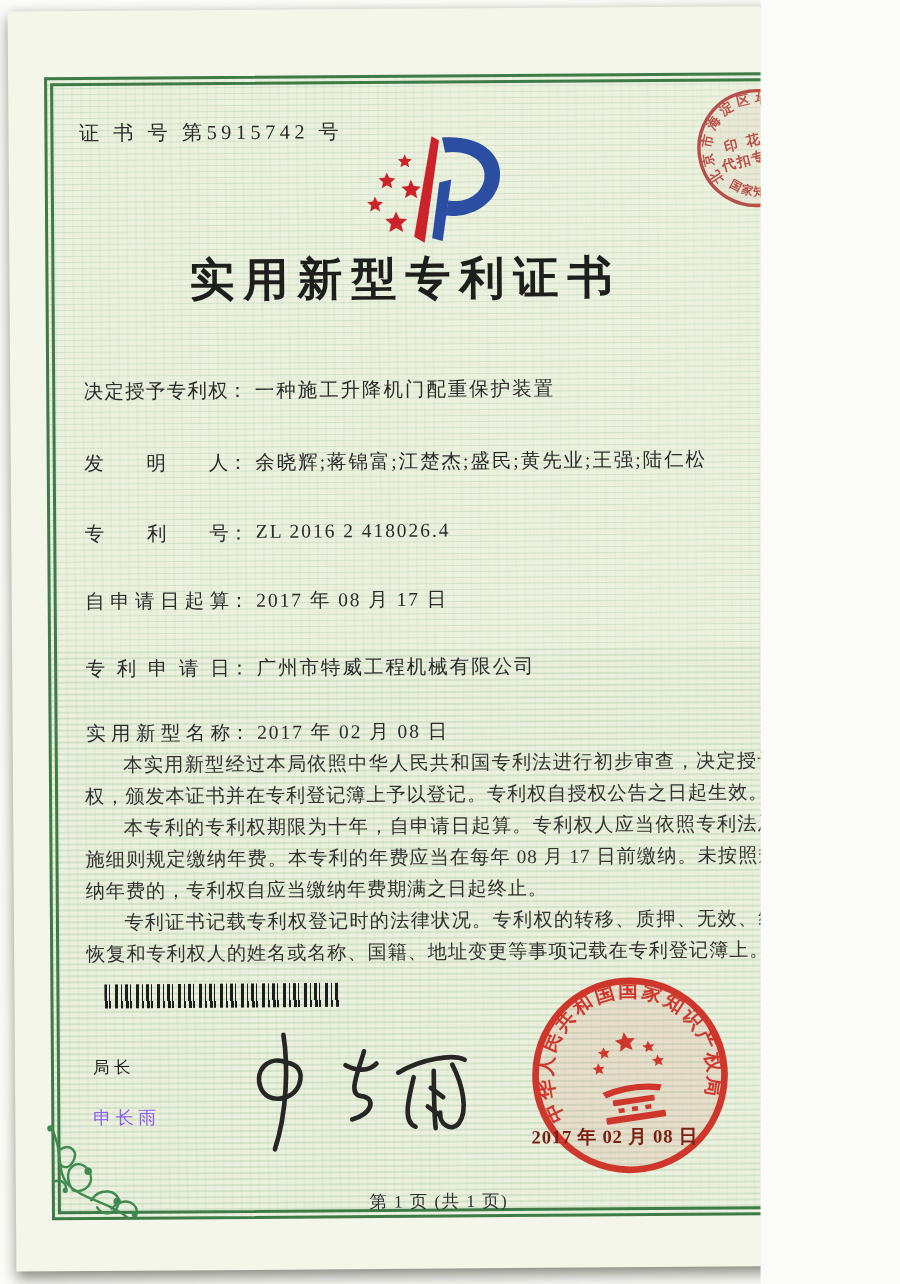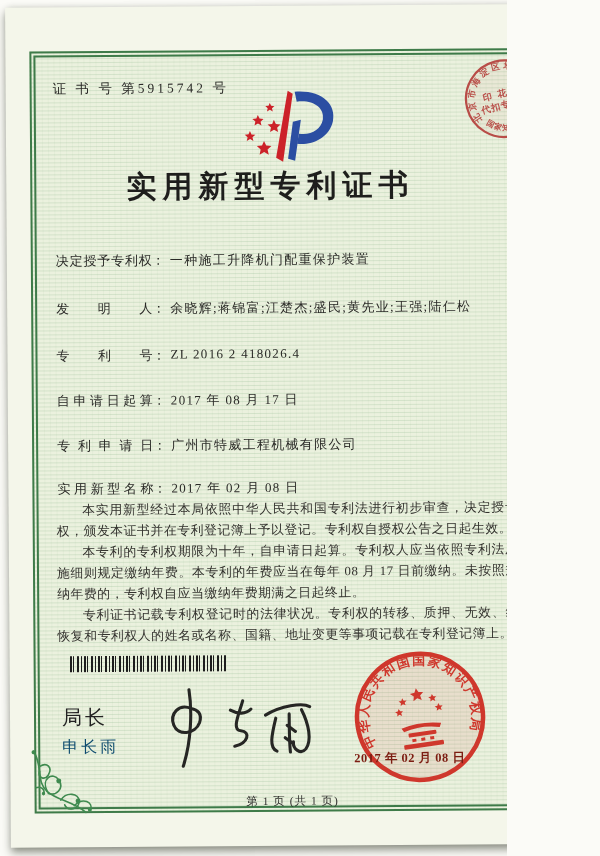--- a/index.html
+++ b/index.html
@@ -24,22 +24,22 @@
   .flabel{display:inline-block;width:96px;text-align:justify;text-align-last:justify;vertical-align:top;}
   .fcolon{display:inline-block;vertical-align:top;}
   .fvalue{display:inline-block;letter-spacing:1.3px;padding-left:5px;vertical-align:top;}
   .bodytext{position:absolute;left:56px;top:499px;width:489px;font-size:12.8px;
          line-height:21px;color:#33322e;text-align:justify;letter-spacing:.6px;}
   .bodytext p{margin:0;text-indent:2em;}
   .barcode{position:absolute;left:68px;top:655px;width:157px;height:16px;
          background:repeating-linear-gradient(90deg,#1d1d1d 0 2px,rgba(0,0,0,0) 2px 3px,
            #1d1d1d 3px 4px,rgba(0,0,0,0) 4px 7px,#1d1d1d 7px 9px,rgba(0,0,0,0) 9px 11px,
            #1d1d1d 11px 12px,rgba(0,0,0,0) 12px 14px);}
-  .dirtitle{position:absolute;left:60px;top:703px;font-size:20px;color:#222;letter-spacing:3px;}
-  .dirname{position:absolute;left:60px;top:736px;font-size:16px;color:#0c4a6e;letter-spacing:3px;}
+  .dirtitle{position:absolute;left:60px;top:703px;font-size:11px;color:#222;letter-spacing:3px;}
+  .dirname{position:absolute;left:60px;top:736px;font-size:12px;color:#8b5cf6;letter-spacing:3px;}
   .sig{position:absolute;left:150px;top:678px;width:165px;height:95px;}
   .seal{position:absolute;left:345px;top:645px;width:146px;height:146px;transform:rotate(-8deg);}
   .sealdate{position:absolute;left:352px;top:751px;width:130px;font-size:12.5px;font-weight:600;
          color:#7c1d12;letter-spacing:.5px;white-space:nowrap;}
   .stamp{position:absolute;left:461px;top:55px;width:91px;height:91px;transform:rotate(-14deg);opacity:.92;}
   .pageno{position:absolute;left:30px;top:794px;width:520px;text-align:center;
          font-size:11.5px;color:#2e2e2b;letter-spacing:1px;}
   .orn{position:absolute;}
   .orn-bl{left:24px;top:744px;width:80px;height:72px;}
   .orn-br{left:500px;top:730px;width:78px;height:86px;transform:scaleX(-1);}

